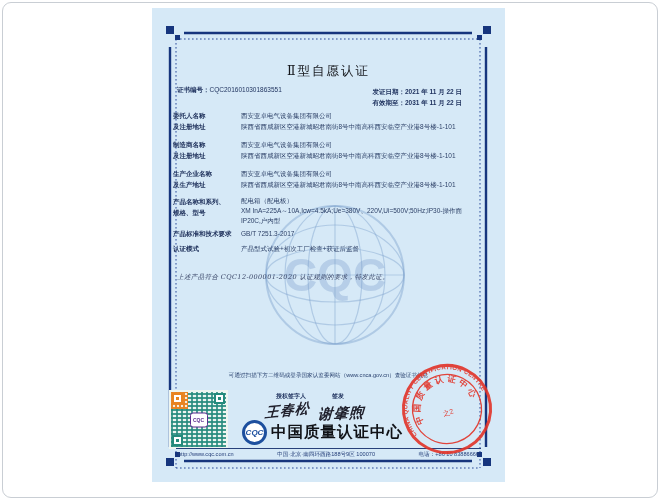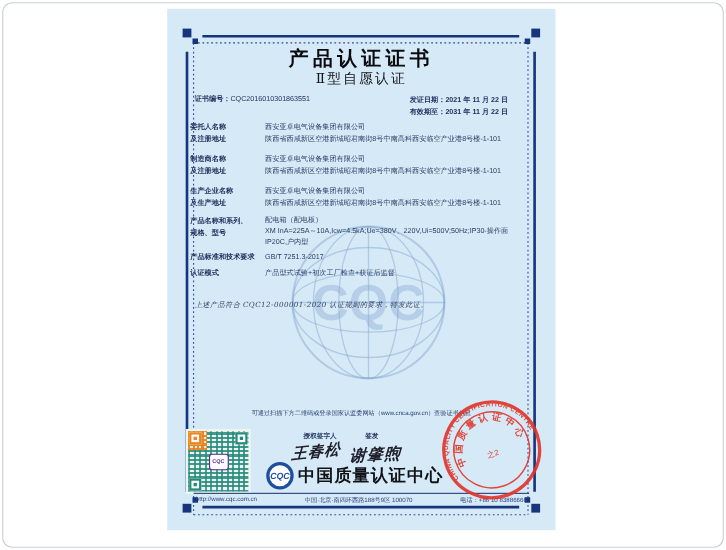--- a/index.html
+++ b/index.html
@@ -108,21 +108,20 @@
           <rect x="23" y="27" width="5" height="5"></rect>
         <rect x="331" y="18" width="8" height="8"></rect>
           <rect x="325" y="27" width="5" height="5"></rect>
         <rect x="14" y="450" width="8" height="8"></rect>
           <rect x="23" y="444" width="5" height="5"></rect>
         <rect x="331" y="450" width="8" height="8"></rect>
           <rect x="325" y="444" width="5" height="5"></rect>
       </g>
     </svg>
 
-    <div class="abs cert-title">产品认证证书</div>
     <div class="abs cert-subtitle">Ⅱ型自愿认证</div>
 
     <div class="abs meta-certno">
       <span class="lbl">证书编号：</span><span>CQC2016010301863551</span>
     </div>
     <div class="abs meta-dates">
       <div><span>发证日期：</span><span>2021 年 11 月 22 日</span></div>
       <div><span>有效期至：</span><span>2031 年 11 月 22 日</span></div>
     </div>
 

